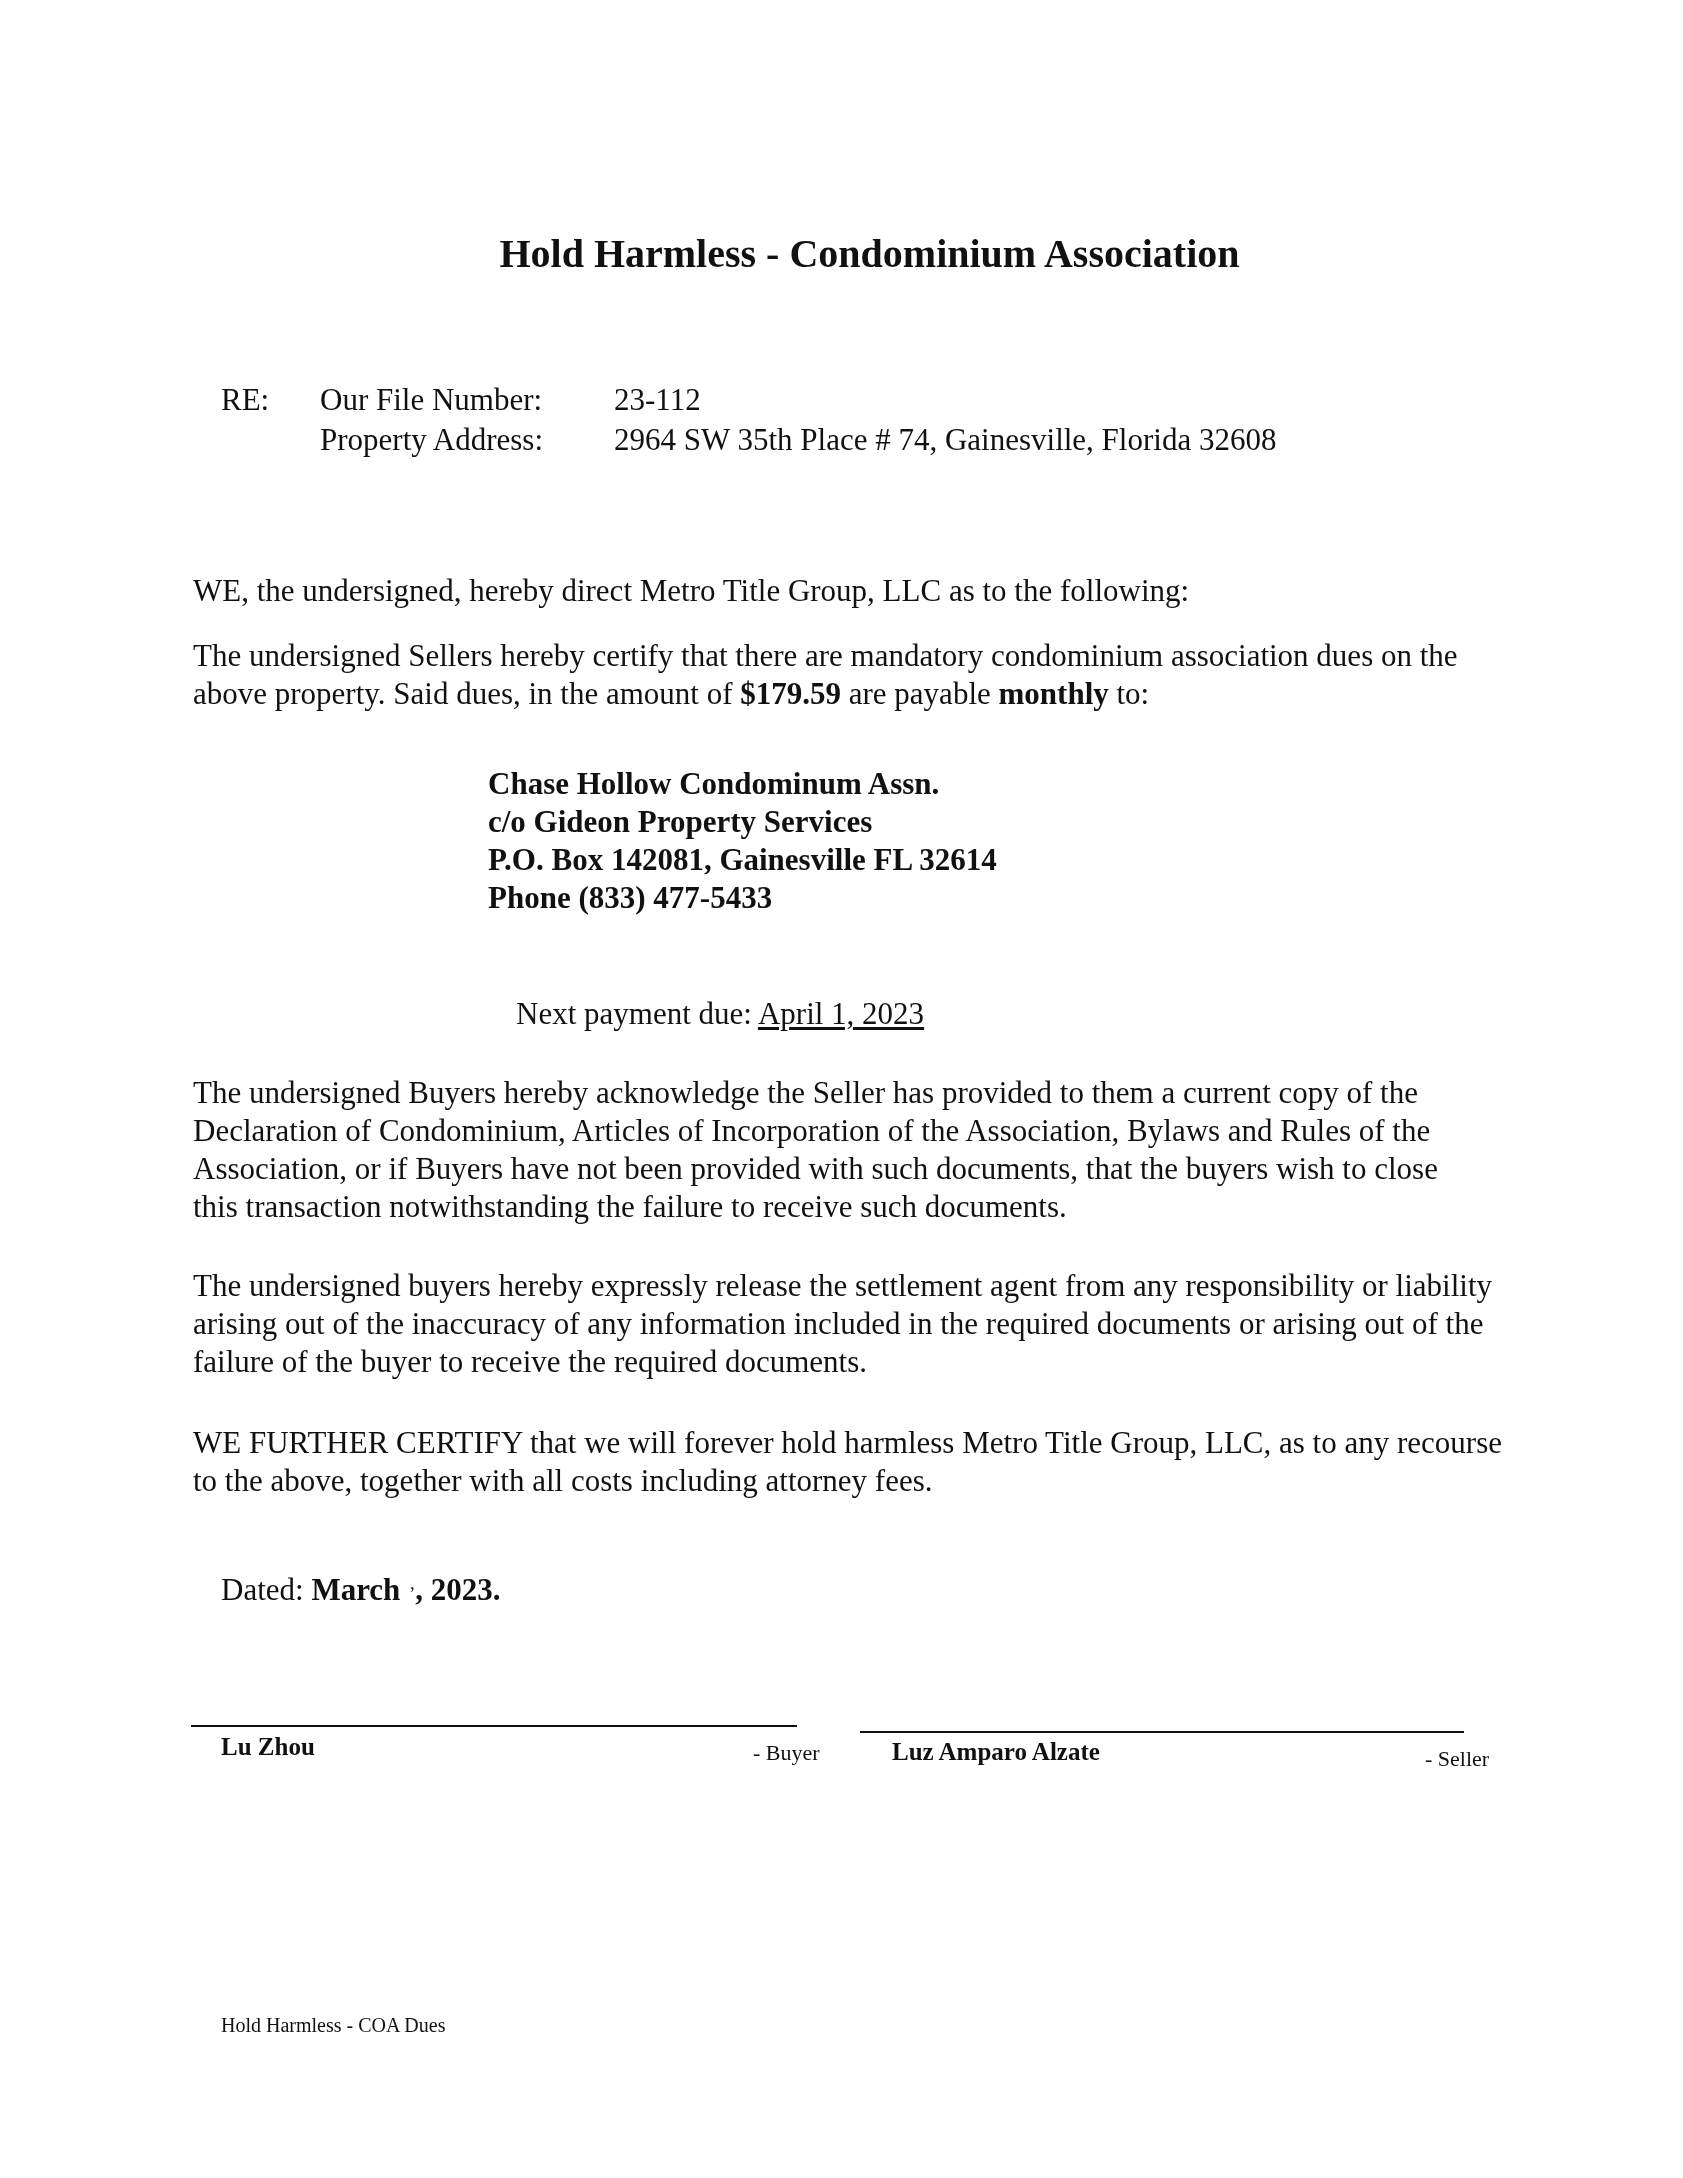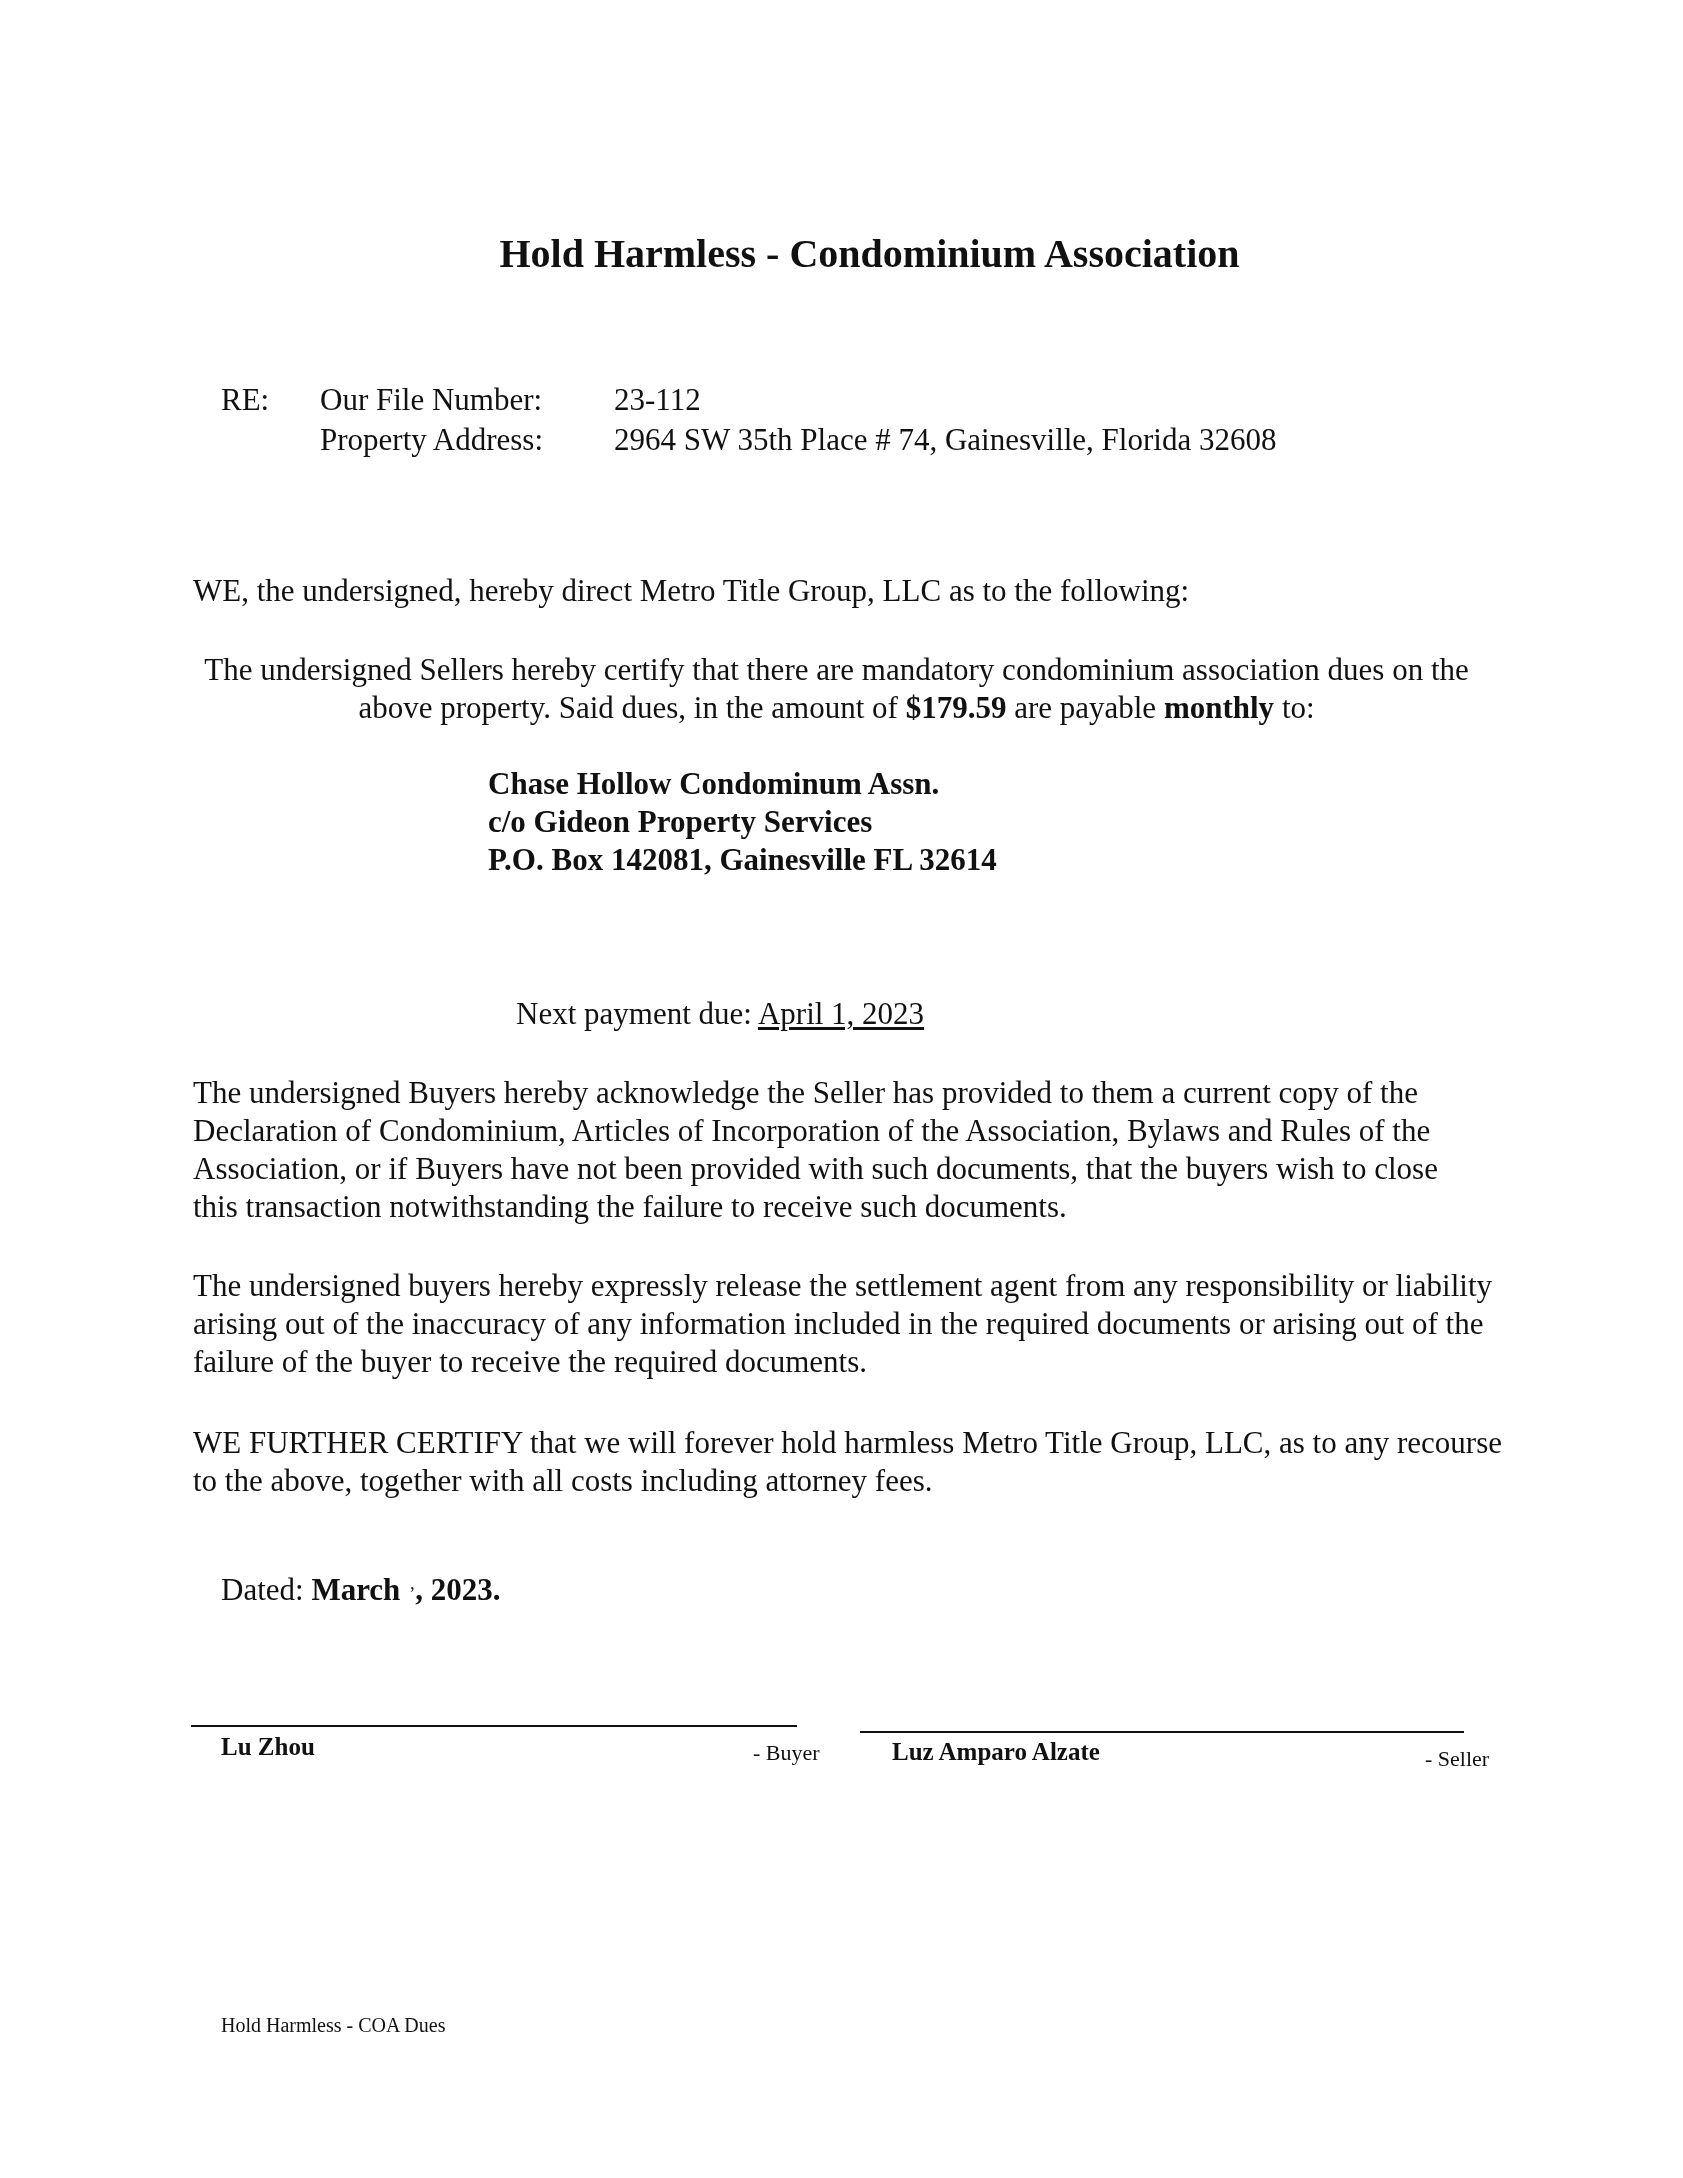--- a/index.html
+++ b/index.html
@@ -8,21 +8,21 @@
   .abs { position: absolute; white-space: nowrap; margin-left: 28px; }
   .title { left: 0; width: 1683px; top: 230px; text-align: center; font-size: 40px; font-weight: bold; }
   .body-text { font-size: 31px; line-height: 38px; }
   .re-label { left: 193px; top: 381px; }
   .re-key1 { left: 292px; top: 381px; }
   .re-val1 { left: 586px; top: 381px; }
   .re-key2 { left: 292px; top: 421px; }
   .re-val2 { left: 586px; top: 421px; }
   .para { position: absolute; left: 193px; width: 1307px; font-size: 31px; line-height: 38px; white-space: normal; }
   .p-we { top: 572px; }
-  .p-sellers { top: 651px; text-align: center; }
+  .p-sellers { top: 637px; }
   .assoc { position: absolute; left: 488px; font-size: 31px; font-weight: bold; line-height: 38px; }
   .assoc div { white-space: nowrap; }
   .next-pay { left: 488px; top: 996px; font-size: 31px; }
   .next-pay u { text-decoration: underline; text-underline-offset: 3px; }
   .p-buyers { top: 1074px; }
   .p-release { top: 1267px; }
   .p-further { top: 1424px; }
   .dated { left: 193px; top: 1572px; font-size: 31px; }
   .dated b { font-weight: bold; }
   .sig-line { position: absolute; height: 2px; background: #111; top: 1725px; }
@@ -50,20 +50,21 @@
 </div>
 
 <p class="para p-we" style="margin:0">WE, the undersigned, hereby direct Metro Title Group, LLC as to the following:</p>
 
 <p class="para p-sellers" style="margin:0; width:1287px"><span>The undersigned Sellers hereby certify that there are mandatory condominium association dues on the above property. Said dues, in the amount of </span><b>$179.59</b><span> are payable </span><b>monthly</b><span> to:</span></p>
 
 <div class="assoc" style="top:765px">
   <div>Chase Hollow Condominum Assn.</div>
   <div>c/o Gideon Property Services</div>
   <div>P.O. Box 142081, Gainesville FL 32614</div>
+  <div>Phone (833) 477-5433</div>
 </div>
 
 <div class="abs next-pay"><span>Next payment due: </span><u>April 1, 2023</u></div>
 
 <p class="para p-buyers" style="margin:0; width:1287px">The undersigned Buyers hereby acknowledge the Seller has provided to them a current copy of the Declaration of Condominium, Articles of Incorporation of the Association, Bylaws and Rules of the Association, or if Buyers have not been provided with such documents, that the buyers wish to close this transaction notwithstanding the failure to receive such documents.</p>
 
 <p class="para p-release" style="margin:0; width:1317px">The undersigned buyers hereby expressly release the settlement agent from any responsibility or liability arising out of the inaccuracy of any information included in the required documents or arising out of the failure of the buyer to receive the required documents.</p>
 
 <p class="para p-further" style="margin:0; width:1317px">WE FURTHER CERTIFY that we will forever hold harmless Metro Title Group, LLC, as to any recourse to the above, together with all costs including attorney fees.</p>
 

